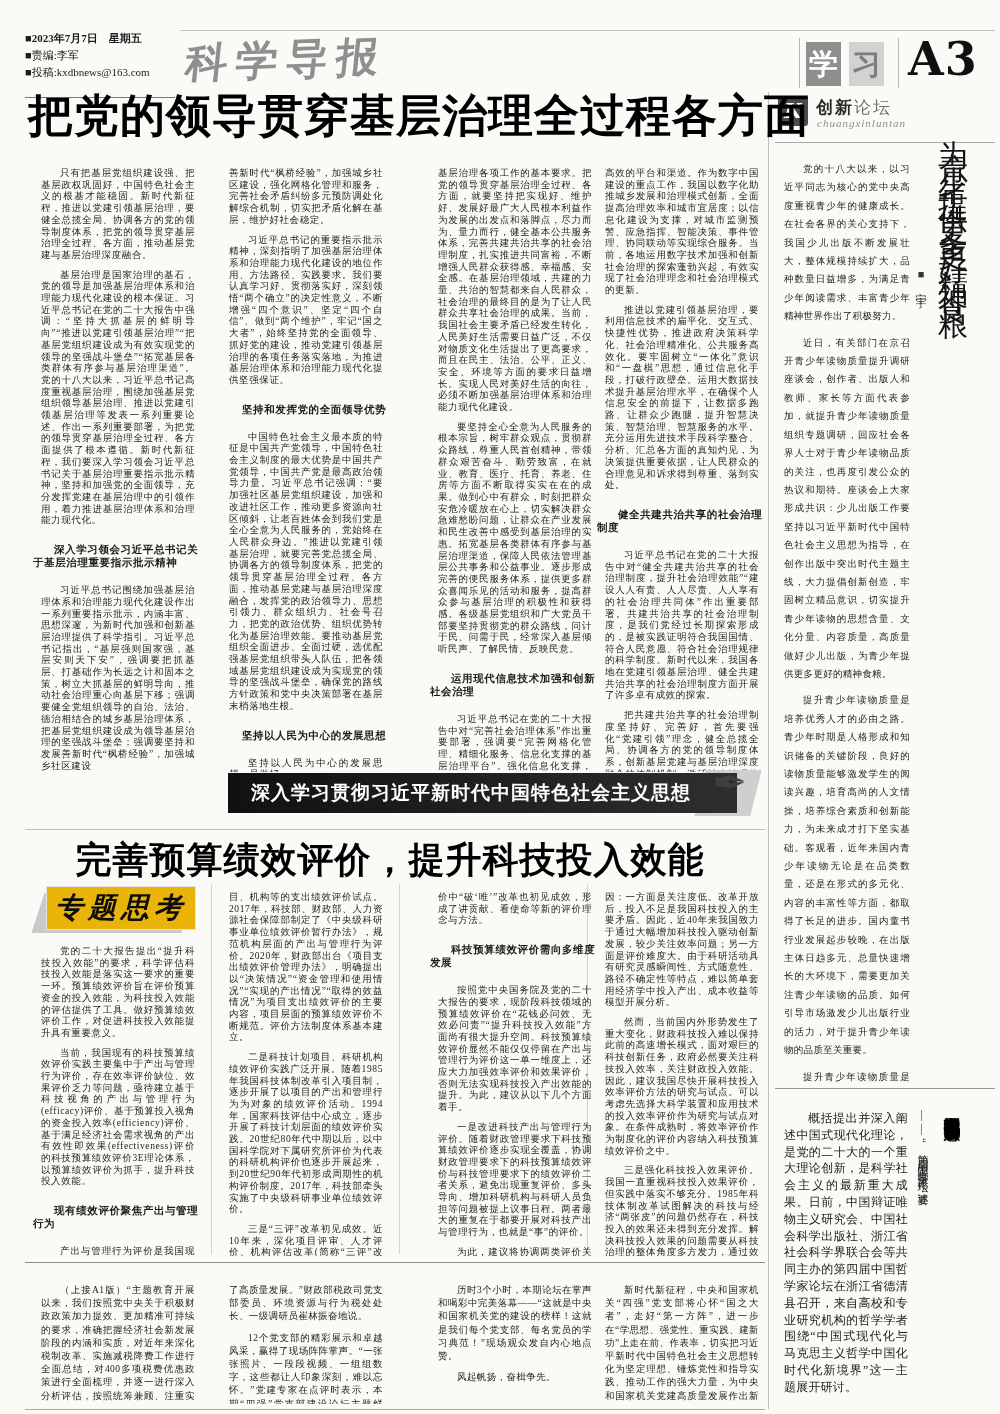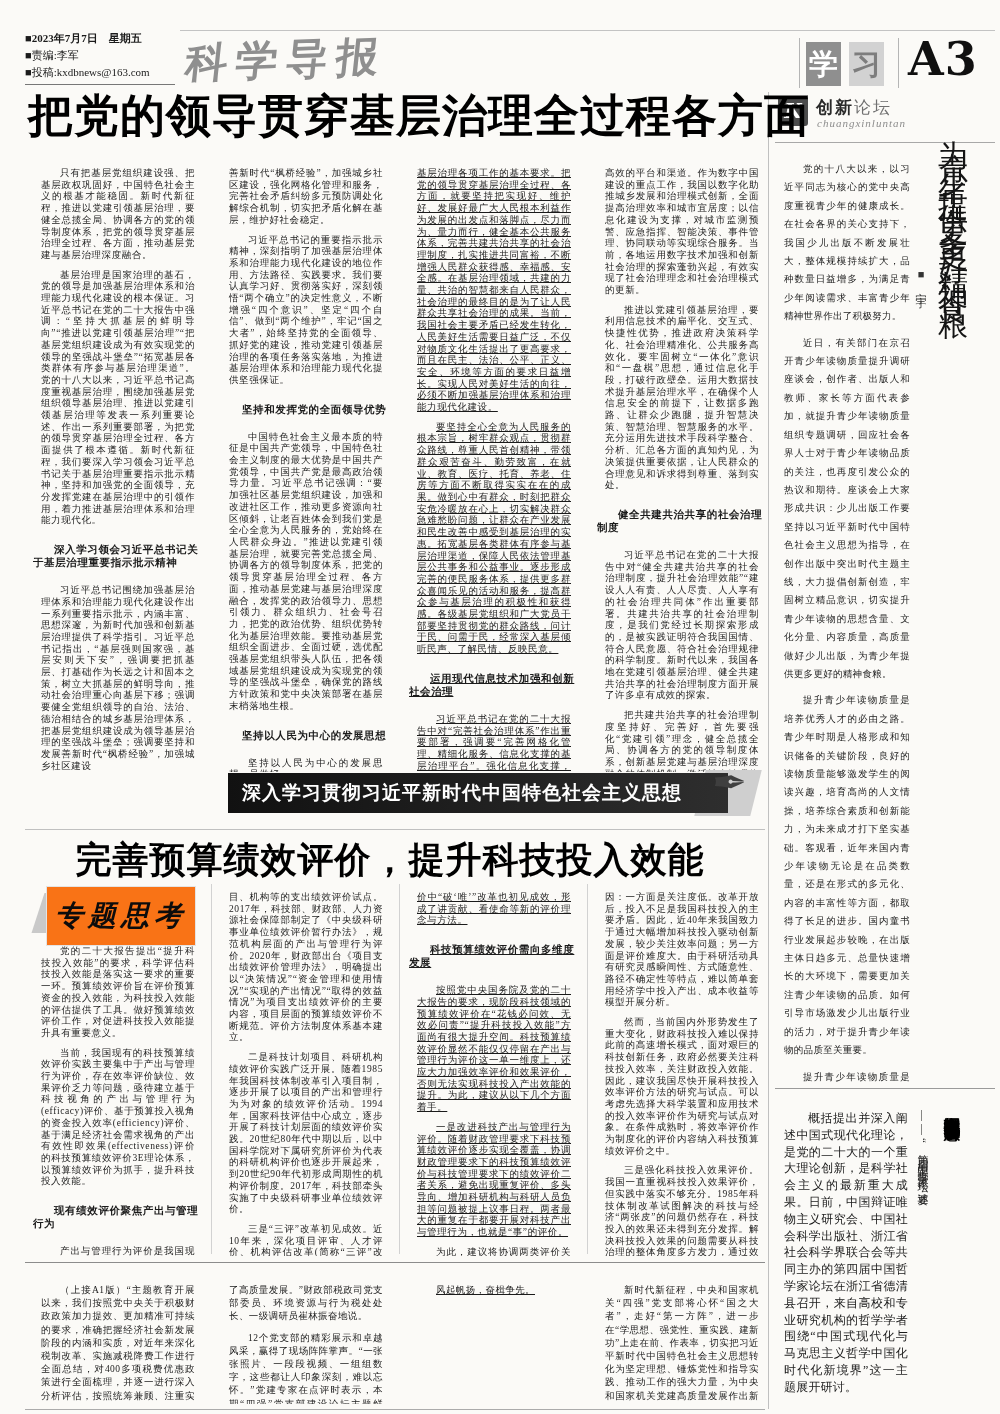--- a/index.html
+++ b/index.html
@@ -4,21 +4,21 @@
 <style>
   html,body{margin:0;padding:0;}
   body{
     width:1000px;height:1414px;position:relative;overflow:hidden;
     background:#fbfaf7;color:#1b1b1b;
     font-family:"Liberation Serif","DejaVu Serif",serif;
   }
   .abs{position:absolute;}
   
   .dateblock{left:25px;top:30px;width:150px;font-size:11px;line-height:17px;
-    border-bottom:1px solid #777;padding-bottom:3px;}
+    border-bottom:1px solid #777;padding-bottom:16px;}
   .dateblock .row1{font-weight:bold;}
   .masthead{left:186px;top:32px;font-size:42px;font-weight:bold;color:#8f8f8f;
     font-family:"DejaVu Serif",serif;letter-spacing:8px;transform:skewX(-8deg) rotate(-2deg);}
   .toprule{left:180px;top:30px;width:815px;height:1px;background:#c3c3c3;}
   .vsep1{left:799px;top:38px;width:1px;height:50px;background:#b5b5b5;}
   .vsep2{left:898px;top:38px;width:1px;height:50px;background:#b5b5b5;}
   .xuebox{left:806px;top:42px;width:35px;height:44px;background:#8f8f8f;color:#fff;
     font-size:29px;font-weight:bold;text-align:center;line-height:44px;
     font-family:"Liberation Sans",sans-serif;}
   .xibox{left:849px;top:42px;width:35px;height:44px;background:#d2d2d2;color:#7d7d7d;
@@ -37,47 +37,47 @@
     letter-spacing:1px;}
   .forumrule{left:775px;top:142px;width:220px;height:1px;background:#a8a8a8;}
   .sidevrule{left:768px;top:92px;width:1px;height:1317px;background:#c0c0c0;}
   
   .headline1{left:28px;top:86px;width:737px;font-size:45px;font-weight:900;
     font-family:"Liberation Sans",sans-serif;text-align:left;letter-spacing:1px;
     white-space:nowrap;color:#000;}
   .newscol{text-align:justify;overflow:hidden;}
   .a1col{top:160px;height:612px;width:170px;font-size:9.5px;line-height:11.7px;
     letter-spacing:0.6px;}
-  .c1{left:33px;} .c2{left:221px;} .c3{left:409px;text-decoration:underline;} .c4{left:597px;}
+  .c1{left:33px;} .c2{left:221px;} .c3{left:430px;} .c4{left:597px;}
   p.para,p.para-cont{margin:8px;text-align:justify;}
   p.para{text-indent:2em;}
   p.para-cont{text-indent:0;}
   p.subhead{margin:16px 0;text-indent:2em;font-weight:bold;font-size:10.5px;
     line-height:13px;font-family:"Liberation Sans",sans-serif;text-align:left;}
   p.byline{margin:2px 0 0 0;text-align:left;font-weight:bold;font-size:10px;
     font-family:"Liberation Sans",sans-serif;}
   
   .bannertail{left:700px;top:770px;width:56px;height:46px;background:#cfcfcf;
     transform:skewX(-14deg);}
   .banner{left:228px;top:773px;width:486px;height:40px;
     background:linear-gradient(90deg,#111 0%,#2e2e2e 100%);color:#fff;
     font-size:19px;font-weight:bold;font-family:"Liberation Sans",sans-serif;
-    line-height:40px;padding-left:14px;letter-spacing:1px;white-space:nowrap;}
+    line-height:40px;padding-left:23px;letter-spacing:1px;white-space:nowrap;}
   .penicon{left:712px;top:762px;font-size:42px;color:#3f3f3f;line-height:1;}
   
   .rulea2{left:25px;top:829px;width:740px;height:1px;background:#c0c0c0;}
   .headline2{left:40px;top:836px;width:700px;font-size:36px;font-weight:900;
     font-family:"Liberation Sans",sans-serif;text-align:center;letter-spacing:1px;
     white-space:nowrap;color:#000;}
   .badge{left:46px;top:886px;width:150px;height:44px;}
   .badge::before{content:"";position:absolute;left:-8px;top:7px;width:150px;height:40px;
     background:#c9c9c9;transform:skewX(-18deg);}
-  .badgetext{position:relative;display:inline-block;background:#f97316;border:1px solid #e4e4e4;
+  .badgetext{position:relative;display:inline-block;background:#eab308;border:1px solid #e4e4e4;
     font-size:28px;font-weight:bold;font-style:italic;font-family:"DejaVu Serif",serif;
-    letter-spacing:5px;padding:10px 8px;color:#0c0c0c;}
+    letter-spacing:5px;padding:2px 8px;color:#0c0c0c;}
   .a2col{width:170px;font-size:9.5px;line-height:11.7px;letter-spacing:0.6px;}
   .a2tall{top:884px;height:372px;}
   .a2short{top:938px;height:318px;}
   .gut{top:884px;width:1px;height:370px;background:#d2d2d2;}
   .g1{left:211px;} .g2{left:399px;} .g3{left:587px;}
   
   .rulejmp1{left:25px;top:1262px;width:740px;height:1px;background:#8c8c8c;}
   .rulejmp2{left:25px;top:1409px;width:740px;height:1px;background:#ababab;}
   .jmpcol{top:1276px;height:128px;width:170px;font-size:9.5px;line-height:13.2px;
     letter-spacing:0.4px;}
@@ -191,20 +191,21 @@
 
 <div class="abs rulejmp1"></div>
 <div class="abs newscol jmpcol c1">
     <p class="para">（上接A1版）“主题教育开展以来，我们按照党中央关于积极财政政策加力提效、更加精准可持续的要求，准确把握经济社会新发展阶段的内涵和实质，对近年来深化税制改革、实施减税降费工作进行全面总结，对400多项税费优惠政策进行全面梳理，并逐一进行深入分析评估，按照统筹兼顾、注重实效的原则，延续和优化实施了部分阶段性税费优惠政策，稳定了社会预期，有力推动</p>
   </div>
 <div class="abs newscol jmpcol c2">
     <p class="para-cont">了高质量发展。”财政部税政司党支部委员、环境资源与行为税处处长、一级调研员崔林振奋地说。</p>
     <p class="para">12个党支部的精彩展示和卓越风采，赢得了现场阵阵掌声。“一张张照片、一段段视频、一组组数字，这些都让人印象深刻，难以忘怀。”党建专家在点评时表示，本期“四强”党支部建设论坛主题鲜明、催人奋进，12个支部分享的创新实践各有特色，对扎实推进</p>
   </div>
 <div class="abs newscol jmpcol c3">
+    <p class="para">历时3个小时，本期论坛在掌声和喝彩中完美落幕——“这就是中央和国家机关党的建设的榜样！这就是我们每个党支部、每名党员的学习典范！”现场观众发自内心地点赞。</p>
     <p class="para">风起帆扬，奋楫争先。</p>
   </div>
 <div class="abs newscol jmpcol c4">
     <p class="para">新时代新征程，中央和国家机关“四强”党支部将心怀“国之大者”，走好“第一方阵”，进一步在“学思想、强党性、重实践、建新功”上走在前、作表率，切实把习近平新时代中国特色社会主义思想转化为坚定理想、锤炼党性和指导实践、推动工作的强大力量，为中央和国家机关党建高质量发展作出新的更大贡献。</p>
     <p class="byline">马爱平</p>
   </div>
 <div class="abs rulejmp2"></div>
 
 <div class="abs newscol youthbody">
     <p class="para">党的十八大以来，以习近平同志为核心的党中央高度重视青少年的健康成长。在社会各界的关心支持下，我国少儿出版不断发展壮大，整体规模持续扩大，品种数量日益增多，为满足青少年阅读需求、丰富青少年精神世界作出了积极努力。</p>

